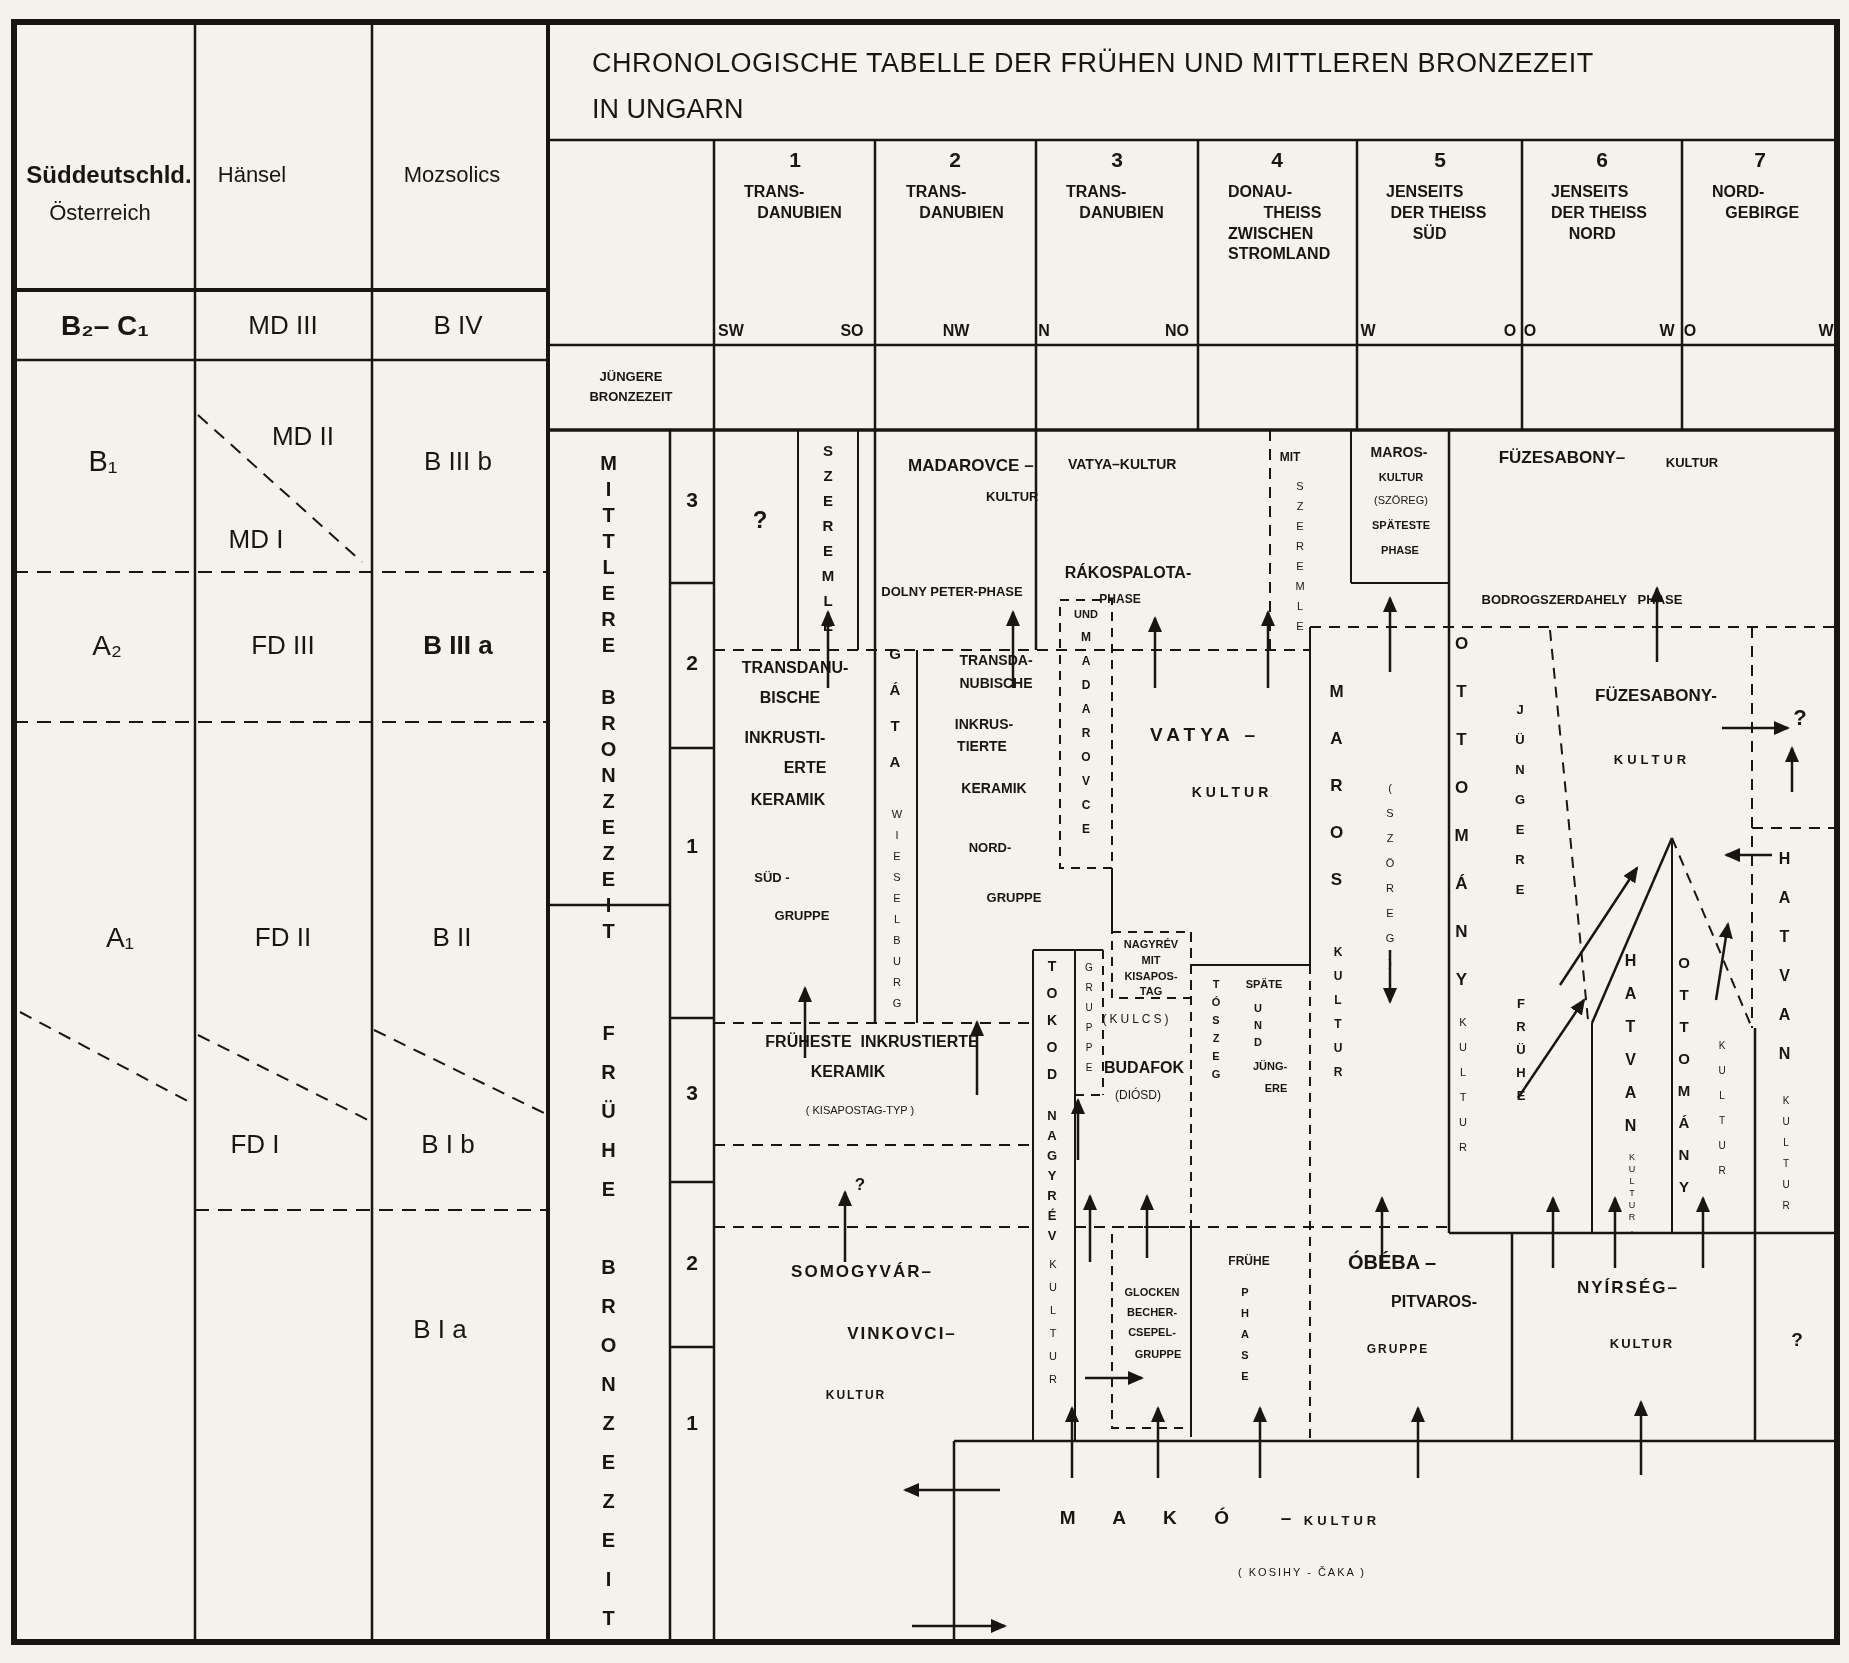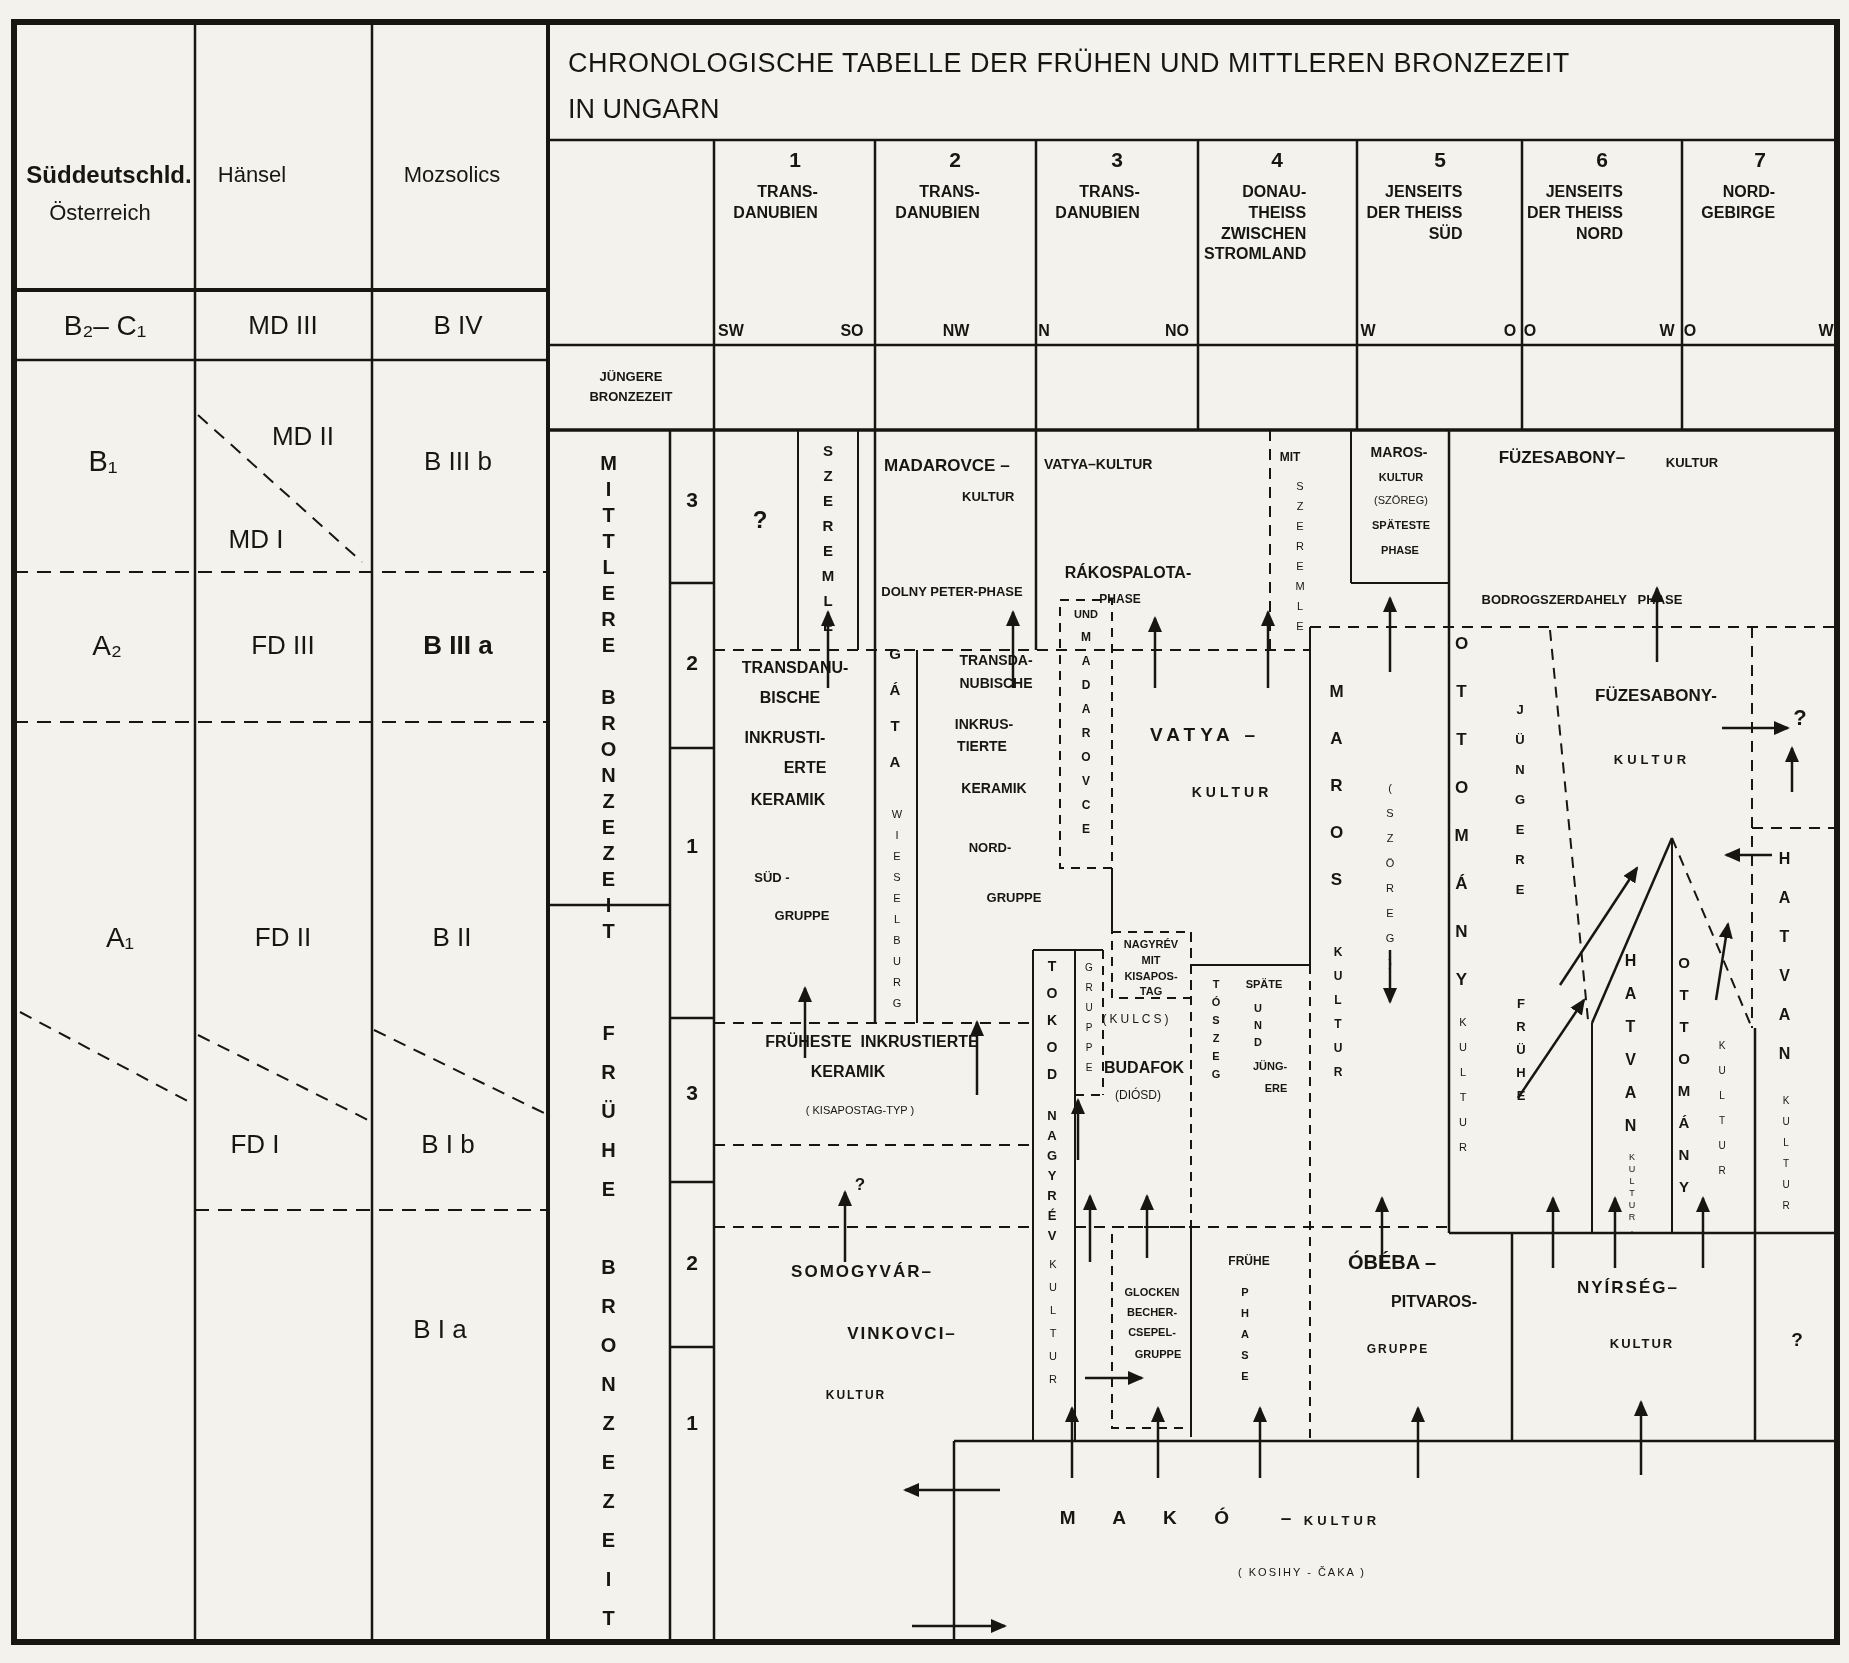--- a/index.html
+++ b/index.html
@@ -4,21 +4,21 @@
 <style>
   :root{ --ink:#181613; --paper:#f4f2ed; }
   html,body{margin:0;padding:0;background:#e8e6e1;}
   #stage{position:relative;width:1849px;height:1663px;background:var(--paper);
          font-family:"Liberation Sans", sans-serif;color:var(--ink);overflow:hidden;}
   #grid{position:absolute;left:0;top:0;}
   .lbl{position:absolute;transform:translate(-50%,-50%);font-weight:700;white-space:pre;
        text-align:center;line-height:1.3;color:var(--ink);}
   .vs{position:absolute;writing-mode:vertical-rl;text-orientation:upright;
       transform:translateX(-50%);font-weight:700;white-space:pre;color:var(--ink);}
-  .tl{transform:none;text-align:right;}
+  .tl{transform:none;text-align:left;margin-left:24px;}
 </style>
 </head>
 <body>
 
 <div id="stage">
 
 <svg id="grid" width="1849" height="1663" viewBox="0 0 1849 1663">
   <defs>
     <marker id="ah" markerWidth="16" markerHeight="14" refX="14" refY="7" orient="auto" markerUnits="userSpaceOnUse">
       <path d="M0,0 L16,7 L0,14 z" fill="#181613"></path>
@@ -144,21 +144,21 @@
 </svg>
 
 <div class="lbl tl" style="left:568px;top:46px;font-size:27px;font-weight:400;letter-spacing:.5px">CHRONOLOGISCHE TABELLE DER FRÜHEN UND MITTLEREN BRONZEZEIT</div>
 <div class="lbl tl" style="left:568px;top:92px;font-size:27px;font-weight:400">IN UNGARN</div>
 
 <div class="lbl" style="left:109px;top:175px;font-size:24px;font-weight:700">Süddeutschld.</div>
 <div class="lbl" style="left:100px;top:213px;font-size:22px;font-weight:400">Österreich</div>
 <div class="lbl" style="left:252px;top:175px;font-size:22px;font-weight:400">Hänsel</div>
 <div class="lbl" style="left:452px;top:175px;font-size:22px;font-weight:400">Mozsolics</div>
 
-<div class="lbl" style="left:105px;top:326px;font-size:28px;font-weight:400">B₂– C₁</div>
+<div class="lbl" style="left:105px;top:326px;font-size:28px;font-weight:700">B₂– C₁</div>
 <div class="lbl" style="left:283px;top:326px;font-size:26px;font-weight:400">MD III</div>
 <div class="lbl" style="left:458px;top:326px;font-size:26px;font-weight:400">B IV</div>
 
 <div class="lbl" style="left:103px;top:462px;font-size:29px;font-weight:400">B₁</div>
 <div class="lbl" style="left:303px;top:437px;font-size:26px;font-weight:400">MD II</div>
 <div class="lbl" style="left:256px;top:540px;font-size:26px;font-weight:400">MD I</div>
 <div class="lbl" style="left:458px;top:462px;font-size:26px;font-weight:400">B III b</div>
 
 <div class="lbl" style="left:107px;top:646px;font-size:28px;font-weight:400">A₂</div>
 <div class="lbl" style="left:283px;top:646px;font-size:26px;font-weight:400">FD III</div>

